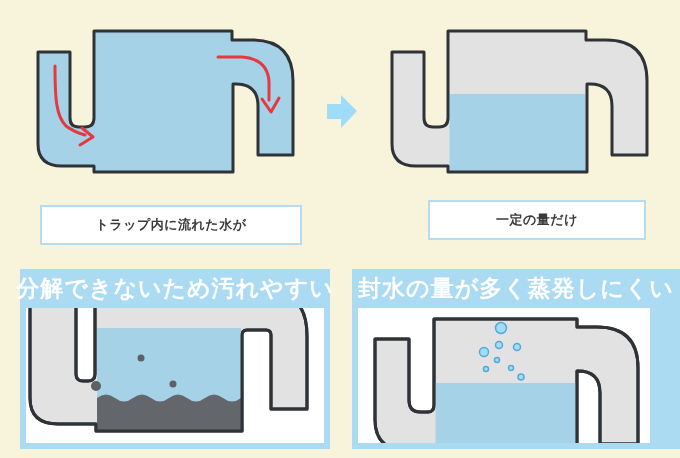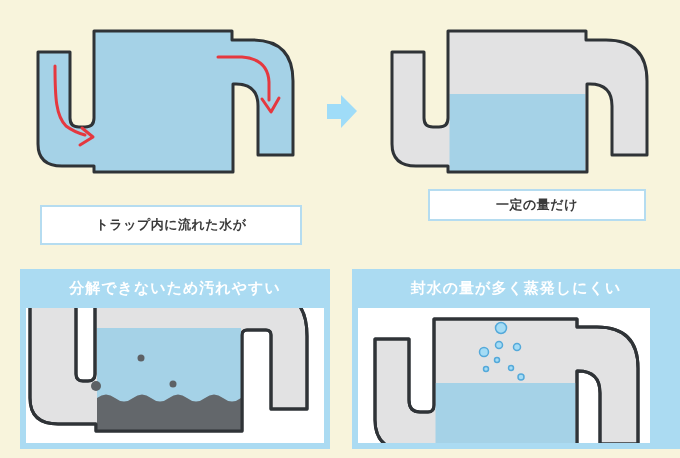--- a/index.html
+++ b/index.html
@@ -37,21 +37,21 @@
   }
   
   .panel{
     position:absolute;
     background:var(--panelblue);
     box-sizing:border-box;
   }
   .panel-header{
     position:absolute;left:0;top:0;right:0;height:39px;
     display:flex;align-items:center;justify-content:center;
-    color:#fff;font-size:15px;font-weight:bold;letter-spacing:1px;
+    color:#fff;font-size:23px;font-weight:bold;letter-spacing:1px;
     white-space:nowrap;
   }
   .panel-body{
     position:absolute;left:6px;top:39px;
     background:#fff;overflow:hidden;
   }
   .panel-body svg{display:block;}
 </style>
 </head>
 <body>
@@ -71,21 +71,21 @@
     <g transform="translate(354,0)">
       <path class="gray-nostroke" d="M 94,31 H 232 V 40 H 252 Q 293,40 293,81 V 155 H 258 V 106 Q 258,84 236,84 H 233 V 172 H 94 V 166 H 62 Q 38,166 38,144 V 52 H 70 V 118 Q 70,127 79,127 H 85 Q 94,127 94,118 Z"></path>
       <rect class="water" x="95.5" y="94" width="136" height="77"></rect>
       <path class="outline-only" d="M 94,31 H 232 V 40 H 252 Q 293,40 293,81 V 155 H 258 V 106 Q 258,84 236,84 H 233 V 172 H 94 V 166 H 62 Q 38,166 38,144 V 52 H 70 V 118 Q 70,127 79,127 H 85 Q 94,127 94,118 Z"></path>
     </g>
   </svg>
 
   <div class="caption" style="left:40px;top:205px;width:262px;height:40px;">
     <span>トラップ内に流れた水が</span>
   </div>
-  <div class="caption" style="left:428px;top:189px;width:218px;height:32px;font-family:Liberation Serif, serif;">
+  <div class="caption" style="left:428px;top:200px;width:218px;height:40px;font-family:Liberation Serif, serif;">
     <span>一定の量だけ</span>
   </div>
 
   <div class="panel" style="left:20px;top:269px;width:310px;height:180px;">
     <div class="panel-header">分解できないため汚れやすい</div>
     <div class="panel-body" style="width:298px;height:135px;">
       <svg width="298" height="135" viewBox="26 308 298 135">
         <path class="gray-filled" d="M 30,296 V 398 Q 30,424 58,424 H 96 V 431 H 242 V 335 Q 242,330 247,330 H 266 Q 271,330 271,335 V 409 H 307 V 336 Q 307,311 295,301 L 291,296 H 95 V 374 Q 95,381 88,381 H 83 Q 76,381 76,374 V 296 Z"></path>
         <rect class="water" x="97" y="328" width="144" height="102"></rect>
         <path class="sludge" d="M 97,398 q 9,-7 18,0 t 18,0 t 18,0 t 18,0 t 18,0 t 18,0 t 18,0 t 18,0 V 430 H 97 Z"></path>

